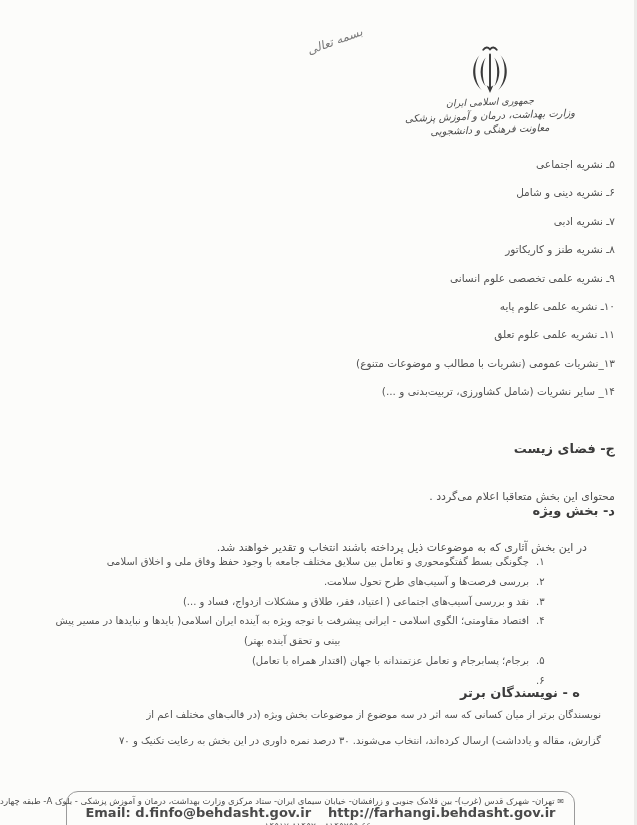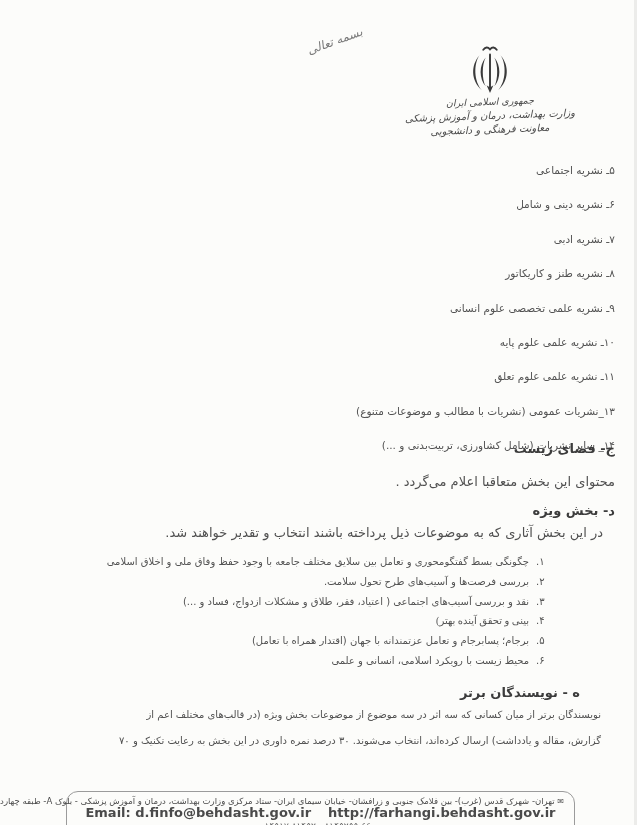--- a/index.html
+++ b/index.html
@@ -21,36 +21,36 @@
   .emblem{display:block;margin:0 auto 2px auto;}
   .letterhead .l1,.letterhead .l2,.letterhead .l3{
     font-style:italic;color:#4a4a4a;white-space:nowrap;transform:rotate(-2deg);
   }
   .letterhead .l1{font-size:9.5px;margin-top:1px;}
   .letterhead .l2{font-size:10px;margin-top:3px;}
   .letterhead .l3{font-size:10px;margin-top:3px;}
 
   
   .pub-list{position:absolute;top:150px;right:22px;text-align:right;}
-  .pub-item{font-size:10.5px;line-height:28.4px;white-space:nowrap;color:#525252;margin-top:6px;}
+  .pub-item{font-size:10.5px;line-height:28.4px;white-space:nowrap;color:#525252;}
 
   .sec-title{position:absolute;right:22px;font-size:13px;font-weight:bold;color:#3c3c3c;white-space:nowrap;}
-  .sec-body{position:absolute;font-size:13px;color:#505050;white-space:nowrap;}
+  .sec-body{position:absolute;font-size:11px;color:#505050;white-space:nowrap;margin-top:16px;}
 
   .sec-c-title{top:441px;}
   .sec-c-body{top:474px;right:22px;}
   .sec-d-title{top:503px;}
-  .sec-d-intro{top:525px;right:34px;text-align:center;}
+  .sec-d-intro{top:525px;right:50px;text-align:center;}
 
   
   .sp-list{position:absolute;top:552px;right:87px;width:492px;}
   .sp-item{display:flex;gap:7px;font-size:10px;line-height:19.8px;color:#525252;align-items:flex-start;}
   .sp-num{flex:0 0 14px;text-align:left;}
   .sp-text{white-space:nowrap;}
-  .sp-text2{white-space:nowrap;text-align:left;font-family:Liberation Serif, serif;}
+  .sp-text2{white-space:nowrap;text-align:center;}
 
   .sec-h-title{top:685px;right:57px;margin-left:41px;}
   .para{position:absolute;top:702px;right:36px;left:55px;font-size:10px;color:#505050;}
   .para .pline{line-height:25.5px;white-space:nowrap;text-align:right;}
   .para .pline.center{text-align:center;}
 
   
   .footer{
     position:absolute;top:791px;left:66px;right:62px;height:72px;
     border:1px solid #9b9b9b;border-radius:12px;padding:4px 10px 0 10px;
@@ -115,30 +115,30 @@
       <span class="sp-num">۲.</span>
       <span class="sp-text">بررسی فرصت‌ها و آسیب‌های طرح تحول سلامت.</span>
     </div>
     <div class="sp-item">
       <span class="sp-num">۳.</span>
       <span class="sp-text">نقد و بررسی آسیب‌های اجتماعی ( اعتیاد، فقر،  طلاق و مشکلات ازدواج، فساد و ...)</span>
     </div>
     <div class="sp-item">
       <span class="sp-num">۴.</span>
       <span>
+        <span class="sp-text">اقتصاد مقاومتی؛ الگوی اسلامی - ایرانی پیشرفت با توجه ویژه به آینده ایران اسلامی( بایدها و نبایدها در مسیر پیش</span>
         <div class="sp-text2">بینی و تحقق آینده بهتر)</div>
       </span>
     </div>
     <div class="sp-item">
       <span class="sp-num">۵.</span>
       <span class="sp-text">برجام؛ پسابرجام و تعامل عزتمندانه با جهان (اقتدار همراه با تعامل)</span>
     </div>
     <div class="sp-item">
       <span class="sp-num">۶.</span>
-      <span class="sp-text">محیط زیست با رویکرد اسلامی، انسانی و علمی</span>
     </div>
   </div>
 
   <div class="sec-title sec-h-title">ه - نویسندگان برتر</div>
   <div class="para">
     <div class="pline">نویسندگان برتر از میان کسانی که سه اثر در سه موضوع از موضوعات بخش ویژه  (در قالب‌های مختلف اعم از</div>
     <div class="pline">گزارش، مقاله و یادداشت) ارسال کرده‌اند، انتخاب می‌شوند. ۳۰ درصد نمره داوری در این بخش به رعایت تکنیک و ۷۰</div>
   </div>
 
   <div class="footer">

